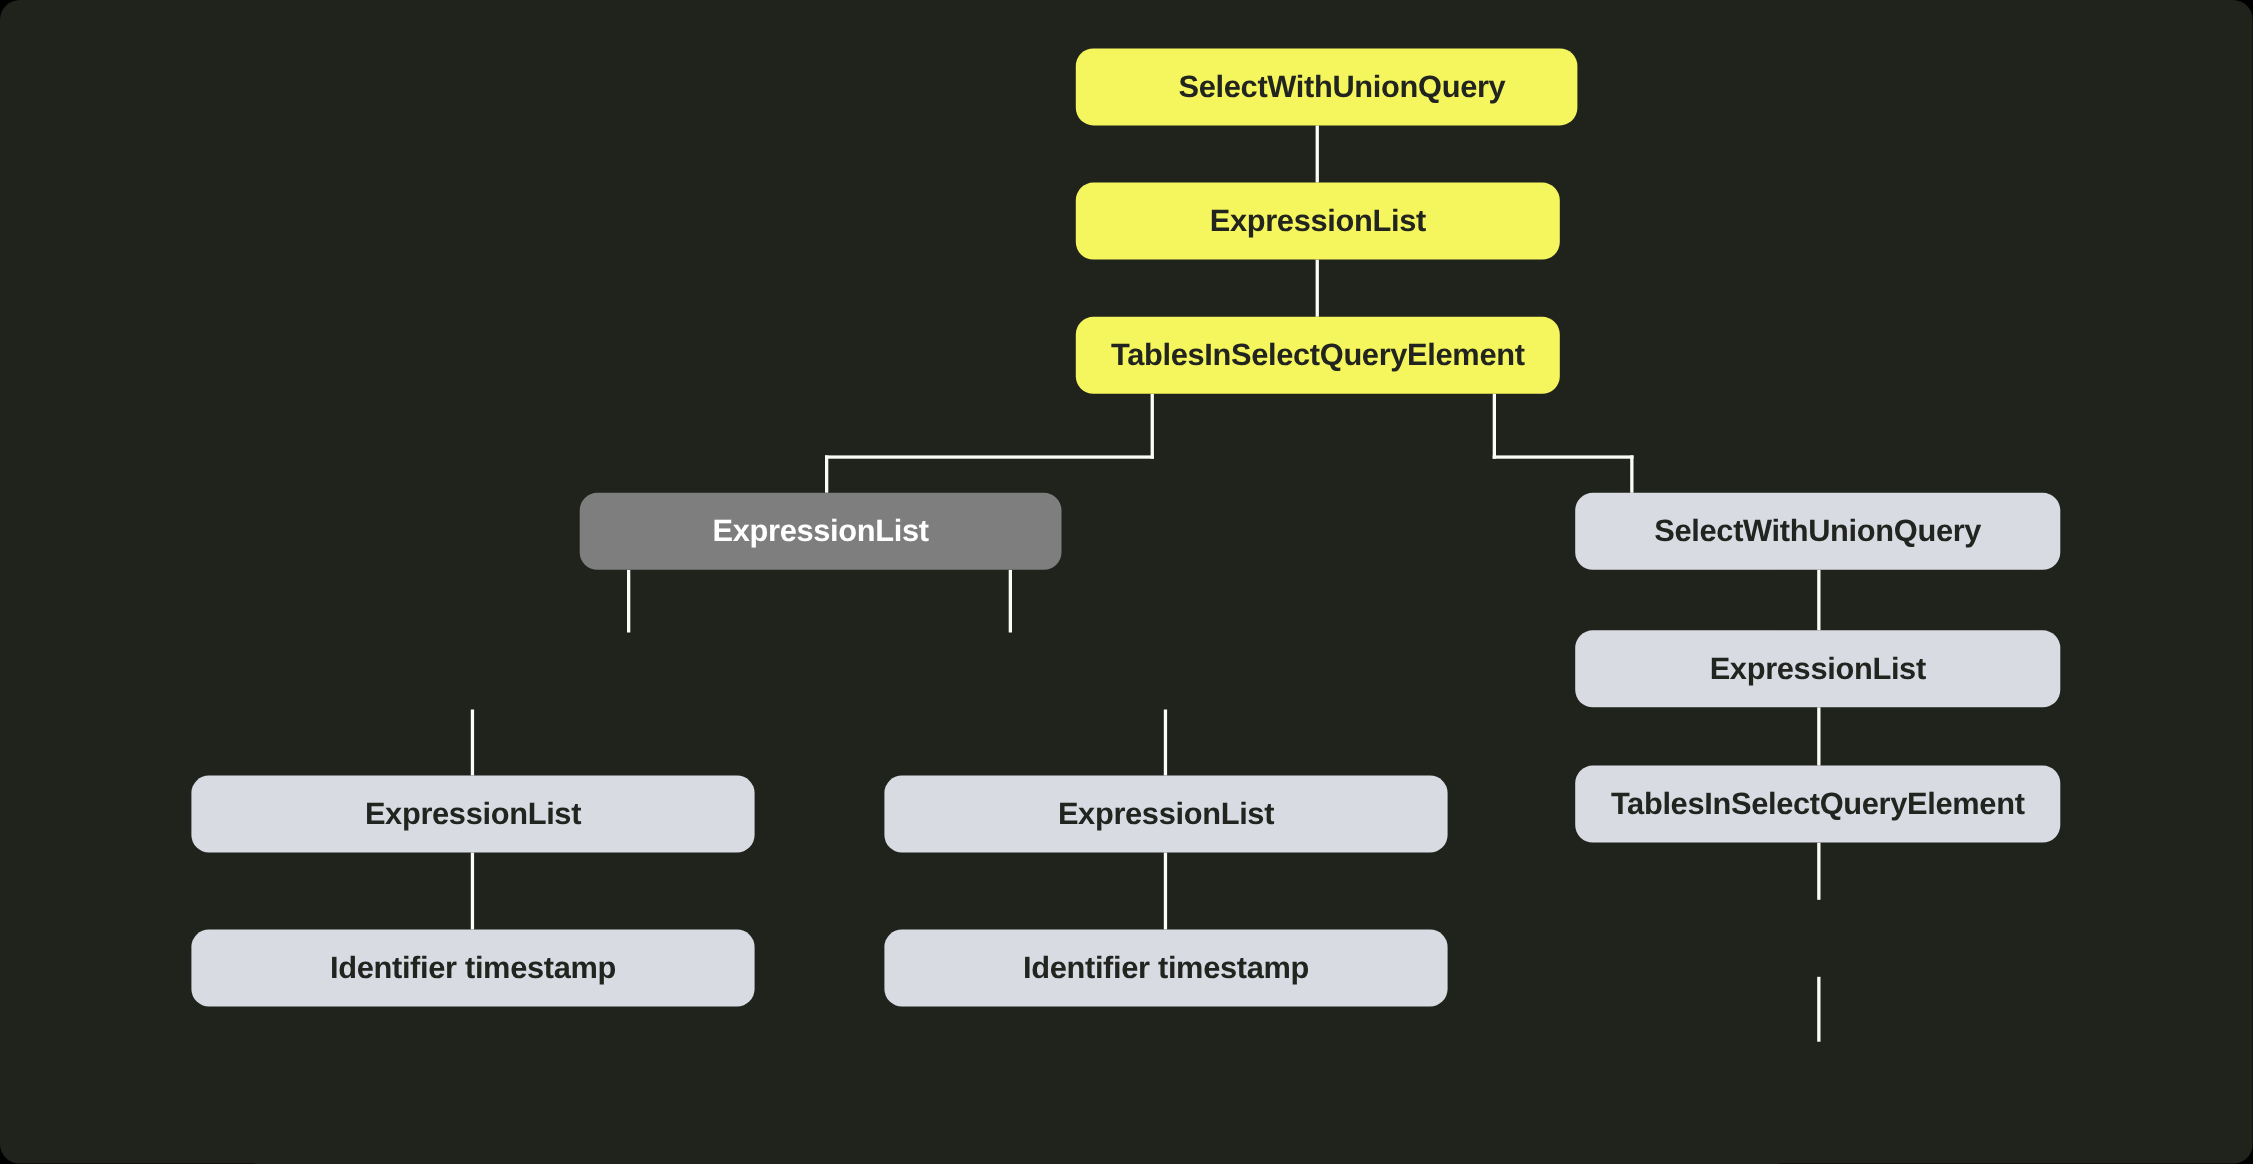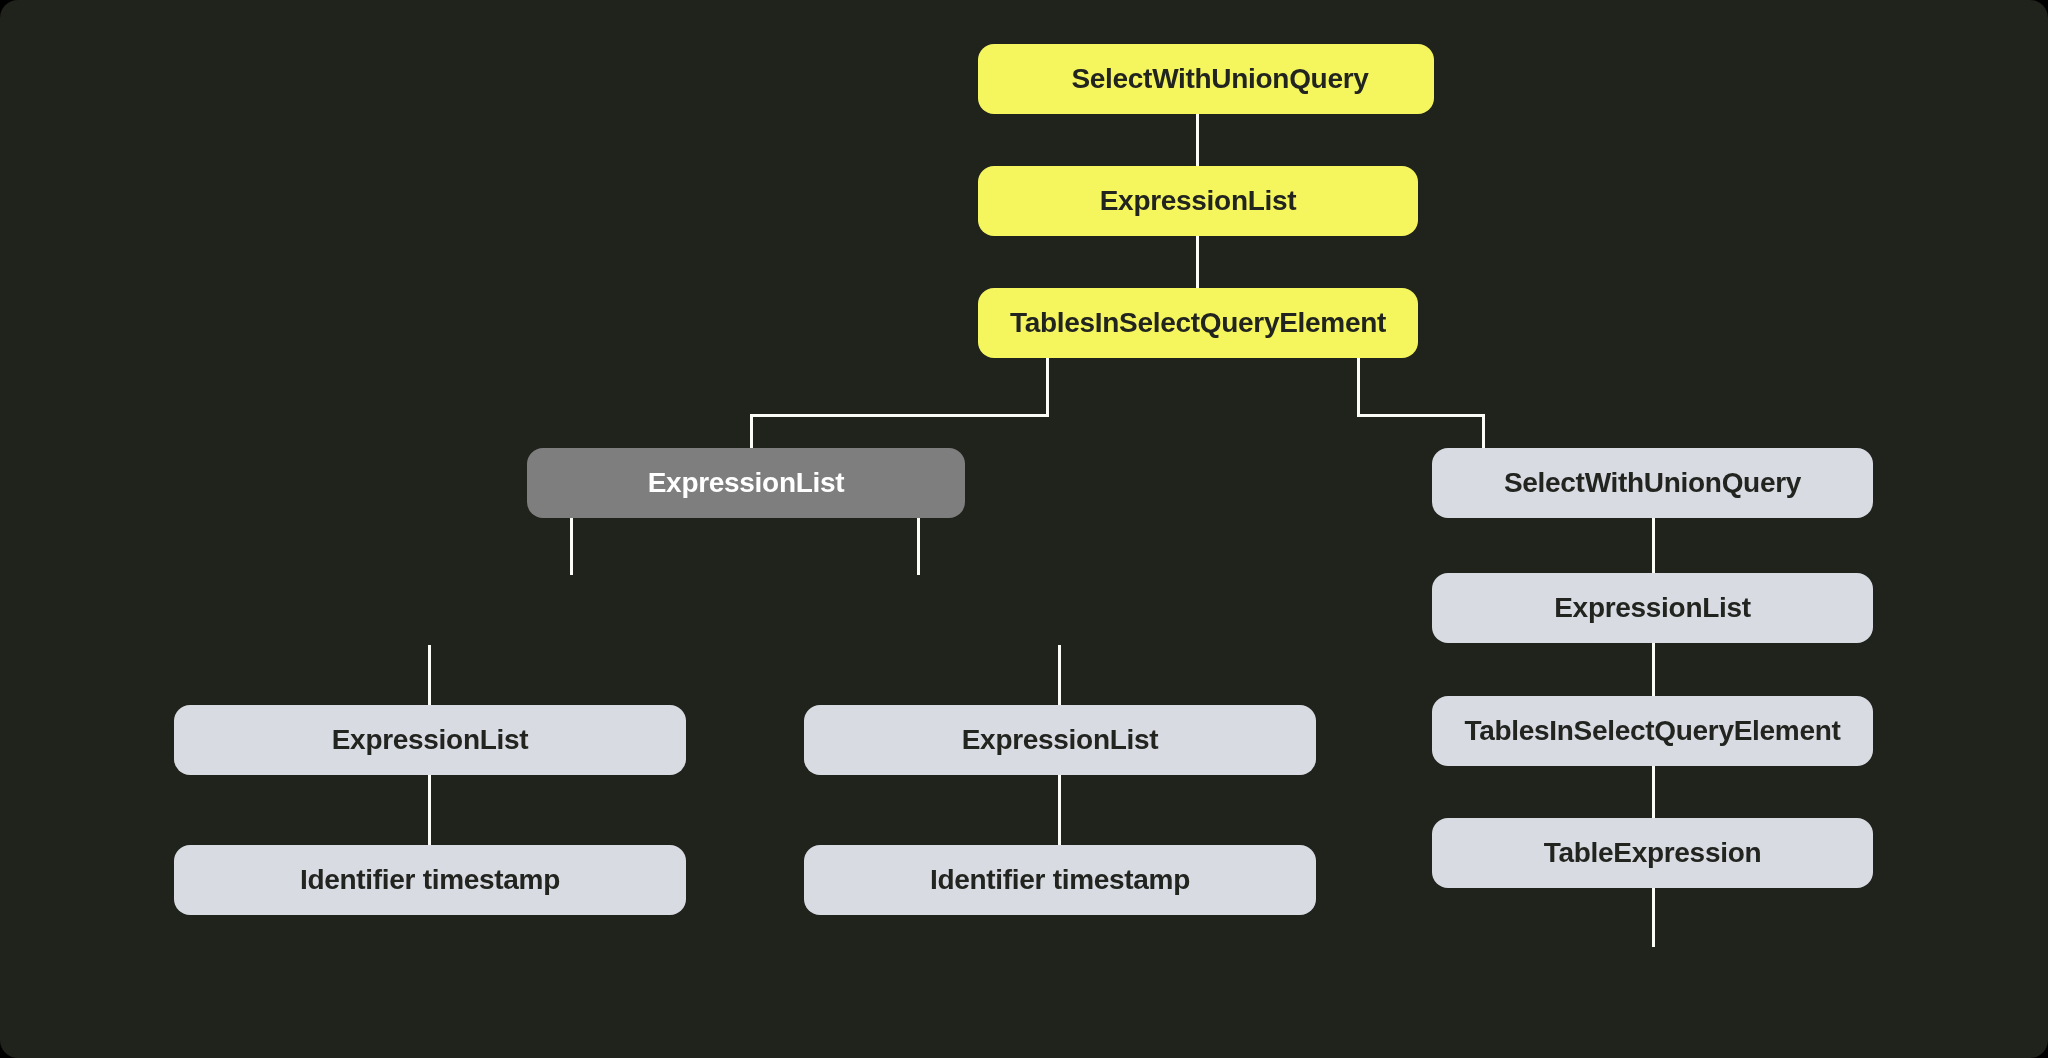--- a/index.html
+++ b/index.html
@@ -90,15 +90,14 @@
   <div class="node yellow n1">ExpressionList</div>
   <div class="node yellow n2">TablesInSelectQueryElement</div>
   <div class="node selected n3">ExpressionList</div>
   <div class="node light n4">SelectWithUnionQuery</div>
   <div class="node light n7">ExpressionList</div>
   <div class="node light n8">ExpressionList</div>
   <div class="node light n9">ExpressionList</div>
   <div class="node light n10">TablesInSelectQueryElement</div>
   <div class="node light n11">Identifier timestamp</div>
   <div class="node light n12">Identifier timestamp</div>
-  <div class="node light n13">TableExpression</div>
 
 </div>
 
 </body></html>

